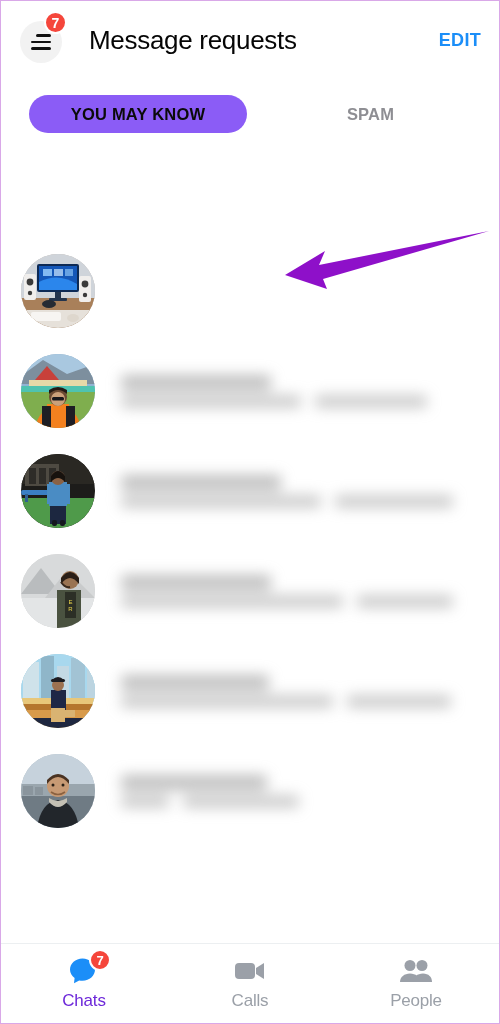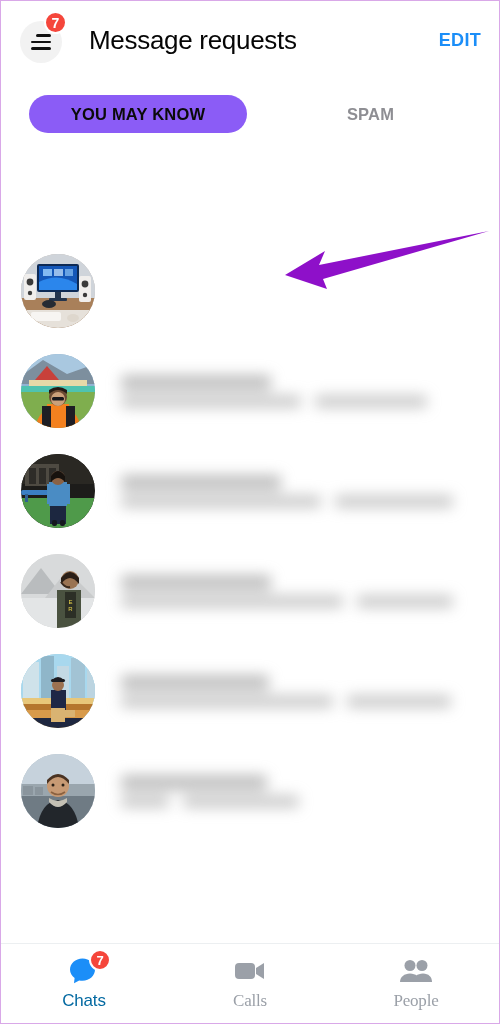--- a/index.html
+++ b/index.html
@@ -223,22 +223,22 @@
     display: flex;
     flex-direction: column;
     align-items: center;
     justify-content: center;
     gap: 5px;
     position: relative;
     cursor: pointer;
   }
   .nav-icon { position: relative; width: 34px; height: 30px; display: flex; align-items: center; justify-content: center; }
   .nav-label { font-size: 17px; letter-spacing: -0.2px; }
-  .nav-item.active .nav-label { color: #0369a1; }
-  .nav-item.inactive .nav-label { color: #9ba0a8; font-family: Liberation Serif, serif; }
+  .nav-item.active .nav-label { color: #6d28d9; }
+  .nav-item.inactive .nav-label { color: #9ba0a8; }
 
   .nav-badge {
     position: absolute;
     top: -7px; right: -10px;
     min-width: 22px; height: 22px;
     border-radius: 11px;
     background: #f5463b;
     color: #fff;
     font-size: 13px;
     font-weight: bold;

